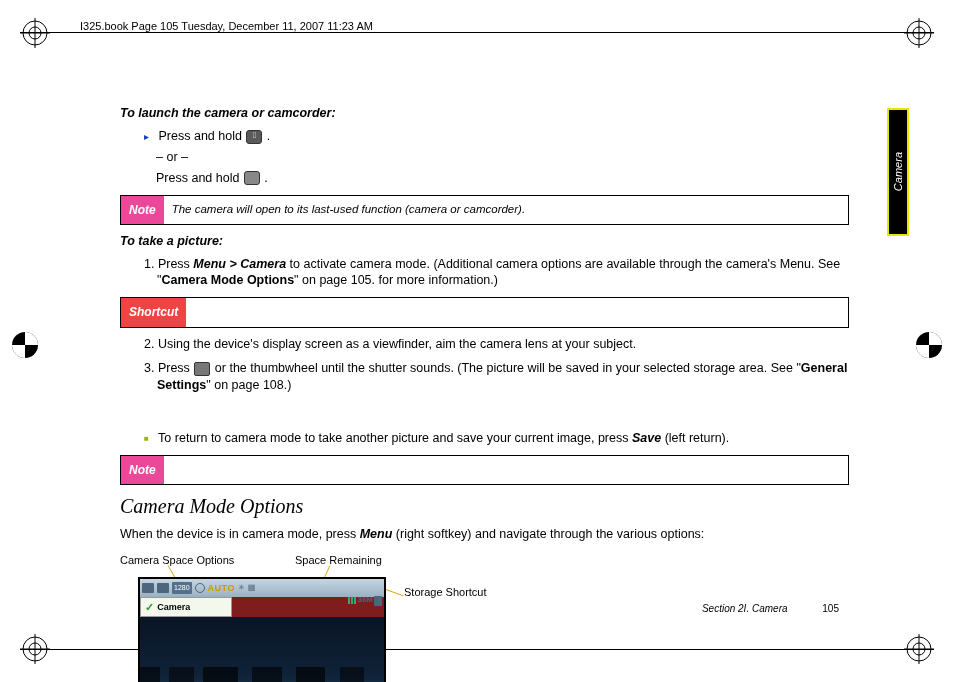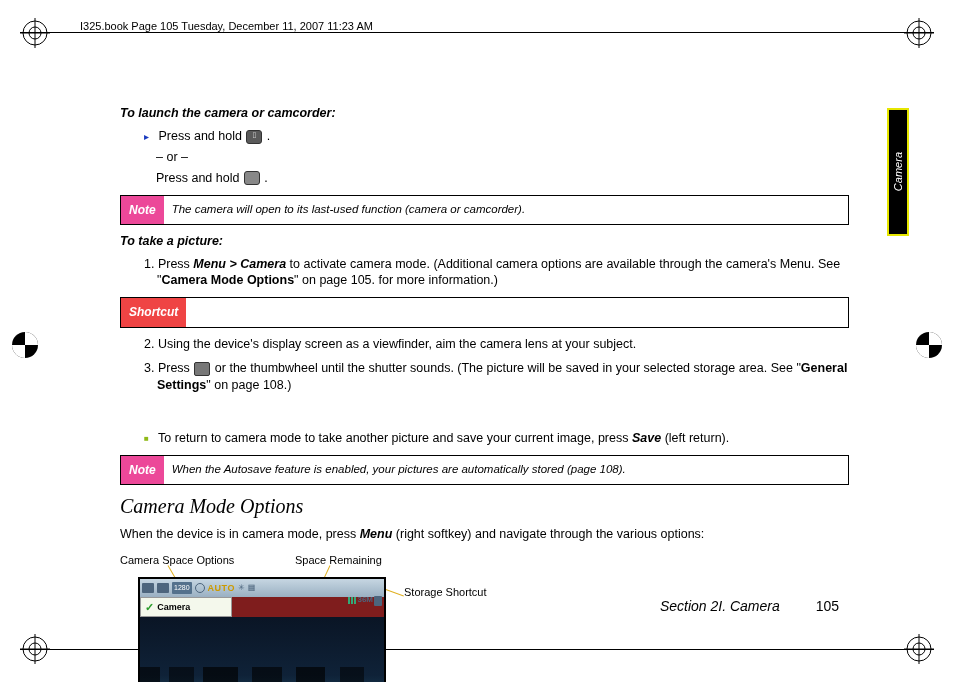--- a/index.html
+++ b/index.html
@@ -152,21 +152,21 @@
     width:18px; height:18px; background:#fff; border-radius:2px; border:1px solid #000;
     position:relative;
   }
   .softkeys .capture::after{
     content:""; position:absolute; inset:3px 3px 3px 3px; border:1px solid #333; border-radius:1px;
   }
 
   .lead-line { position:absolute; background:#e0af20; height:1px; transform-origin: left center;}
 
   .footer {
-    position: absolute; right: 115px; bottom: 68px; font-size: 14px;
+    position: absolute; right: 115px; bottom: 68px; font-size: 10px;
     font-style: italic;
   }
   .footer .pg { font-style: normal; margin-left: 32px; }
 </style>
 </head>
 <body>
 
 <div class="regmark reg-tl"><svg viewBox="0 0 30 30">
       <circle cx="15" cy="15" r="12" fill="none" stroke="#000"></circle>
       <circle cx="15" cy="15" r="6" fill="none" stroke="#000"></circle>
@@ -251,21 +251,20 @@
     </ol>
   </div>
 
   <div class="col">
     <div class="indent sq-bullet">
       <span>To return to camera mode to take another picture and save your current image, press </span><span class="bold"><i>Save</i></span><span> (left return).</span>
     </div>
 
     <div class="note-box">
       <div class="lbl">Note</div>
-      <div class="body">When the Autosave feature is enabled, your pictures are automatically stored (page 108).</div>
     </div>
 
     <h2 class="section">Camera Mode Options</h2>
 
     <p>
       <span>When the device is in camera mode, press </span><span class="bold"><i>Menu</i></span><span> (right softkey) and navigate through the various options:</span>
     </p>
 
     <div class="camera-figure">
       <div class="annot" style="left:0; top:0;">Camera Space Options</div>

